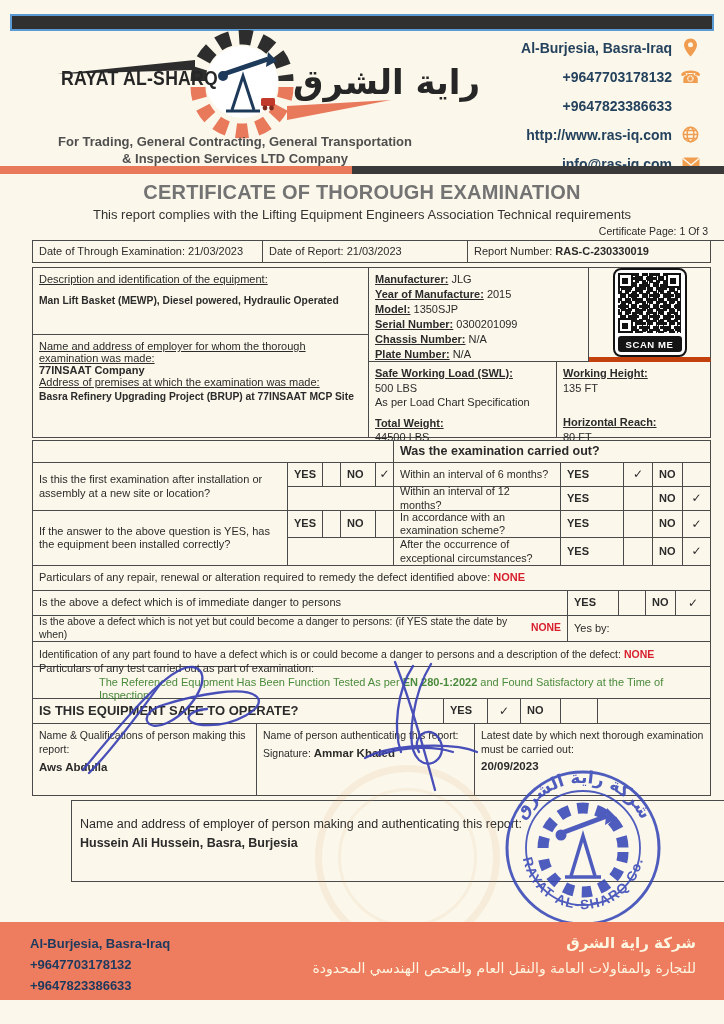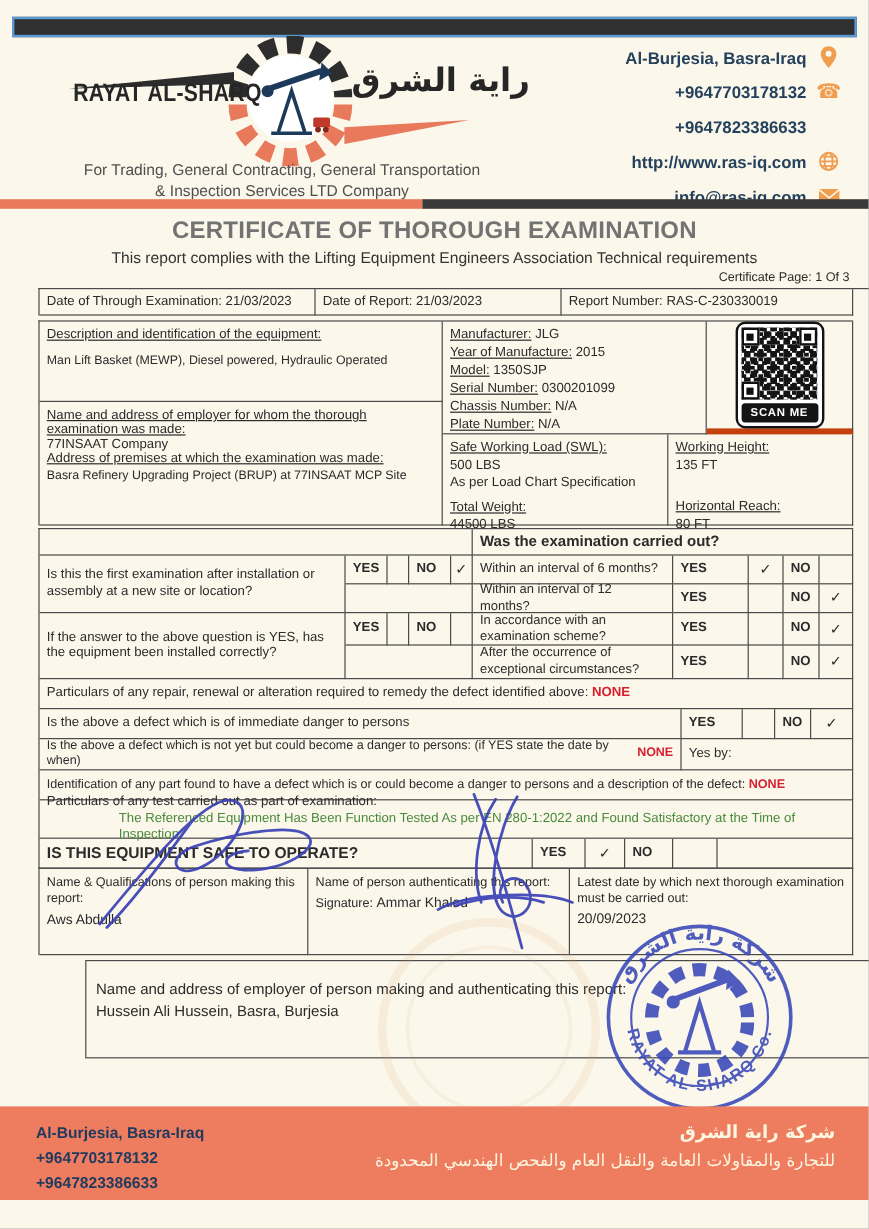--- a/index.html
+++ b/index.html
@@ -1,31 +1,31 @@
 <!DOCTYPE html>
 <html><head>
 <meta charset="utf-8">
 <style>
   * { margin:0; padding:0; box-sizing:border-box; }
   body { background:#888; font-family:"Liberation Sans", sans-serif; }
   .page { position:relative; width:724px; height:1024px; background:#fbf7ea; overflow:hidden; margin:0 auto; color:#2b2b2b; }
   .abs { position:absolute; }
-  .b { font-weight:normal; }
+  .b { font-weight:bold; }
   .u { text-decoration:underline; }
   .red { color:#d81f2e; font-weight:bold; }
   .grn { color:#4a8a3c; }
 
   
   .topbar { position:absolute; top:14px; left:10px; right:10px; height:17px; background:#303030; border:2px solid #5b9bd5; }
 
   
   .logo { position:absolute; left:55px; top:30px; width:350px; height:132px; }
   .logo-en { position:absolute; left:6px; top:36px; font-size:21px; font-weight:800; letter-spacing:.3px; transform:scaleX(.84); transform-origin:left center; color:#262626; white-space:nowrap; }
-  .logo-ar { position:absolute; left:238px; top:22px; font-size:27px; font-weight:bold; font-family:"DejaVu Sans", sans-serif; color:#262626; white-space:nowrap; }
-  .tagline { position:absolute; left:20px; top:133px; width:430px; text-align:center; font-size:13px; font-weight:normal; color:#4f4f4f; line-height:17px; }
+  .logo-ar { position:absolute; left:238px; top:32px; font-size:34px; font-weight:bold; font-family:"DejaVu Sans", sans-serif; color:#262626; white-space:nowrap; }
+  .tagline { position:absolute; left:20px; top:133px; width:430px; text-align:center; font-size:13px; font-weight:bold; color:#4f4f4f; line-height:17px; }
 
   
   .contacts { position:absolute; right:24px; top:38px; width:250px; display:flex; flex-direction:column; gap:10px; }
   .c-row { display:flex; justify-content:flex-end; align-items:center; gap:9px; font-size:14px; font-weight:600; color:#24425d; height:19px; }
   .c-ico { width:19px; height:19px; display:flex; align-items:center; justify-content:center; color:#f09d50; font-family:"DejaVu Sans",sans-serif; font-size:17px; }
   .c-ico svg { display:block; }
 
   
   .divider { position:absolute; top:166px; left:0; width:724px; height:8px; display:flex; }
   .divider .d1 { width:352px; background:#e8795b; }

